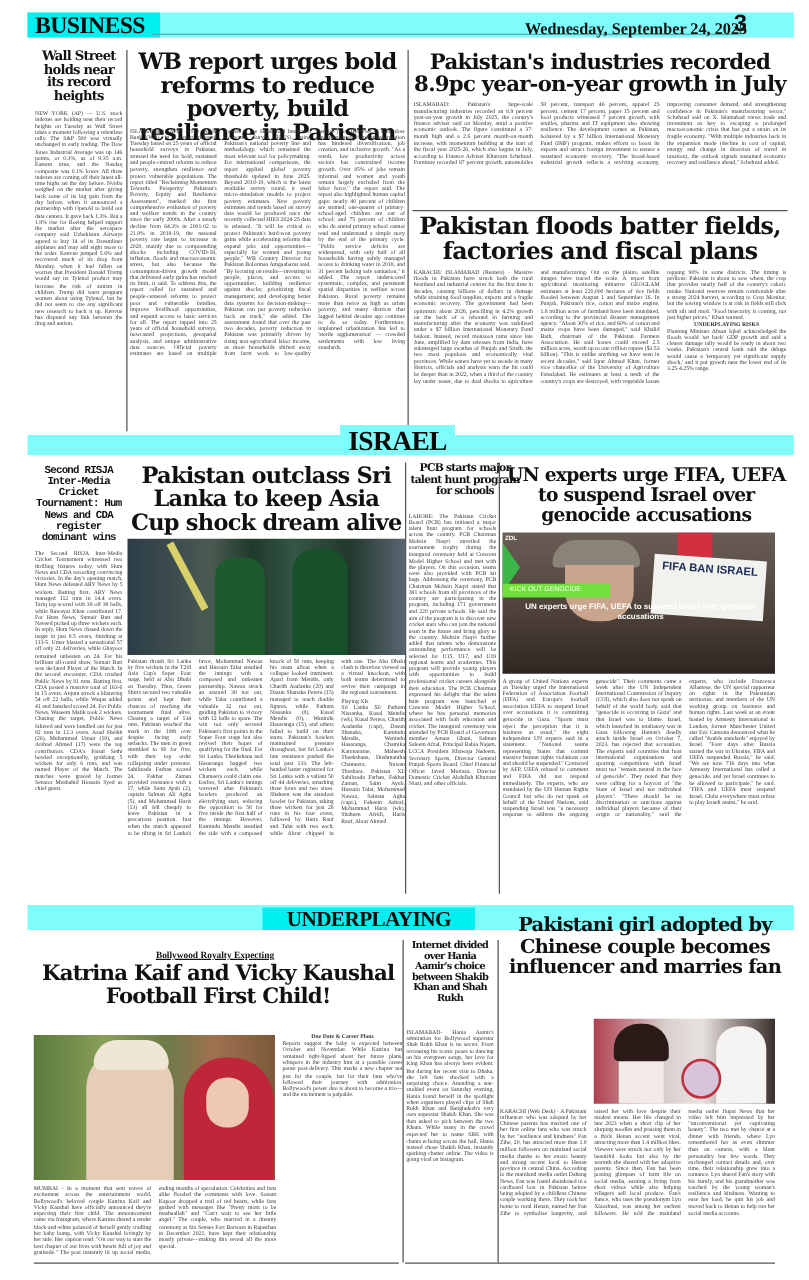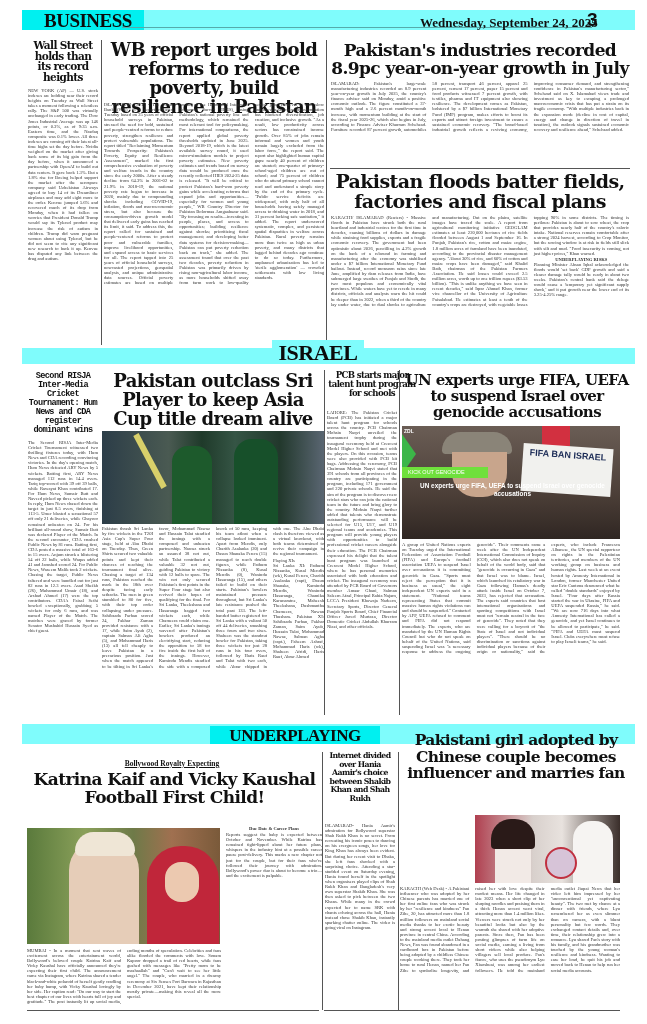--- a/index.html
+++ b/index.html
@@ -13,26 +13,26 @@
   .cols2{column-count:2;column-gap:6px;}
   .cols4{column-count:4;column-gap:6px;}
   .rule-v{position:absolute;width:1px;background:#555;}
   .rule-h{position:absolute;height:1px;background:#555;}
   .photo{position:absolute;overflow:hidden;}
 </style>
 </head>
 <body>
 
 <div class="band" style="top:10px;height:20px;"></div>
-<div class="band-title" style="left:22px;top:10px;height:20px;width:100px;font-size:19px;line-height:21px;padding-left:22px;">BUSINESS</div>
+<div class="band-title" style="left:22px;top:10px;height:20px;width:100px;font-size:19px;line-height:21px;padding-left:6px;">BUSINESS</div>
 <div class="abs" style="left:122px;top:27px;width:470px;height:1px;background:#5aa;"></div>
 <div class="abs" style="left:420px;top:15px;font-size:13px;font-weight:bold;font-family:'Liberation Serif',serif;">Wednesday, September 24, 2025</div>
 <div class="abs" style="left:587px;top:9px;font-size:19px;font-weight:bold;font-family:'Liberation Sans',sans-serif;">3</div>
 
-<div class="abs hl" style="left:28px;top:40px;width:70px;font-size:10.5px;">Wall Street holds than its record heights</div>
+<div class="abs hl" style="left:28px;top:40px;width:70px;font-size:10.5px;">Wall Street holds near its record heights</div>
 <div class="abs body" style="left:28px;top:88px;width:70px;height:258px;">NEW YORK (AP) — U.S. stock indexes are holding near their record heights on Tuesday as Wall Street takes a moment following a relentless rally. The S&amp;P 500 was virtually unchanged in early trading. The Dow Jones Industrial Average was up 146 points, or 0.3%, as of 9:35 a.m. Eastern time, and the Nasdaq composite was 0.1% lower. All three indexes are coming off their latest all-time highs set the day before. Nvidia weighed on the market after giving back some of its big gain from the day before, when it announced a partnership with OpenAI to build out data centers. It gave back 1.3%. But a 1.8% rise for Boeing helped support the market after the aerospace company said Uzbekistan Airways agreed to buy 14 of its Dreamliner airplanes and may add eight more to the order. Kenvue jumped 5.6% and recovered much of its drop from Monday, when it had fallen on worries that President Donald Trump would say its Tylenol product may increase the risk of autism in children. Trump did warn pregnant women about using Tylenol, but he did not seem to cite any significant new research to back it up. Kenvue has disputed any link between the drug and autism.</div>
 <div class="rule-v" style="left:101px;top:40px;height:305px;"></div>
 
 <div class="abs hl" style="left:103px;top:40px;width:222px;font-size:18px;line-height:19px;">WB report urges bold reforms to reduce poverty, build resilience in Pakistan</div>
 <div class="abs body cols3" style="left:104px;top:102px;width:220px;height:243px;">ISLAMABAD (APP) - The World Bank (WB), in a report released Tuesday based on 25 years of official household surveys in Pakistan, stressed the need for bold, sustained and people-centred reforms to reduce poverty, strengthen resilience and protect vulnerable populations. The report titled "Reclaiming Momentum Towards Prosperity: Pakistan's Poverty, Equity and Resilience Assessment", marked the first comprehensive evaluation of poverty and welfare trends in the country since the early 2000s. After a steady decline from 64.3% in 2001-02 to 21.9% in 2018-19, the national poverty rate began to increase in 2020, mainly due to compounding shocks including COVID-19, inflation, floods and macroeconomic stress, but also because the consumption-driven growth model that delivered early gains has reached its limit, it said. To address this, the report called for sustained and people-centered reforms to protect poor and vulnerable families, improve livelihood opportunities, and expand access to basic services for all. The report tapped into 25 years of official household surveys, nowcasted projections, geospatial analysis, and unique administrative data sources. Official poverty estimates are based on multiple rounds of the Household Integrated Economic Survey (HIES), using Pakistan's national poverty line and methodology, which remained the most relevant tool for policymaking. For international comparisons, the report applied global poverty thresholds updated in June 2025. Beyond 2018-19, which is the latest available survey round, it used micro-simulation models to project poverty estimates. New poverty estimates and trends based on survey data would be produced once the recently collected HIES 2024-25 data is released. "It will be critical to protect Pakistan's hard-won poverty gains while accelerating reforms that expand jobs and opportunities—especially for women and young people," WB Country Director for Pakistan Bolormaa Amgaabazar said. "By focusing on results—investing in people, places, and access to opportunities; building resilience against shocks; prioritizing fiscal management; and developing better data systems for decision-making—Pakistan can put poverty reduction back on track," she added. The assessment found that over the past two decades, poverty reduction in Pakistan was primarily driven by rising non-agricultural labor income, as more households shifted away from farm work to low-quality service jobs. However, it said, slow and uneven structural transformation has hindered diversification, job creation, and inclusive growth. "As a result, low productivity across sectors has constrained income growth. Over 85% of jobs remain informal and women and youth remain largely excluded from the labor force," the report said. The report also highlighted human capital gaps: nearly 40 percent of children are stunted; one-quarter of primary-school-aged children are out of school; and 75 percent of children who do attend primary school cannot read and understand a simple story by the end of the primary cycle. "Public service deficits are widespread, with only half of all households having safely managed access to drinking water in 2018, and 31 percent lacking safe sanitation," it added. The report underscored systematic, complex, and persistent spatial disparities in welfare across Pakistan. Rural poverty remains more than twice as high as urban poverty, and many districts that lagged behind decades ago continue to do so today. Furthermore, unplanned urbanization has led to 'sterile agglomeration' — crowded settlements with low living standards.</div>
 <div class="rule-v" style="left:326px;top:40px;height:305px;"></div>
 
 <div class="abs hl" style="left:330px;top:41px;width:300px;font-size:17px;line-height:18px;">Pakistan's industries recorded 8.9pc year-on-year growth in July</div>
 <div class="abs body cols3" style="left:331px;top:81px;width:298px;height:86px;">ISLAMABAD: Pakistan's large-scale manufacturing industries recorded an 8.9 percent year-on-year growth in July 2025, the country's finance adviser said on Monday, amid a positive economic outlook. The figure constituted a 37-month high and a 2.6 percent month-on-month increase, with momentum building at the start of the fiscal year 2025-26, which also begins in July, according to Finance Adviser Khurram Schehzad. Furniture recorded 87 percent growth, automobiles 58 percent, transport 46 percent, apparel 25 percent, cement 17 percent, paper 15 percent and food products witnessed 7 percent growth, with textiles, pharma and IT equipment also showing resilience. The development comes as Pakistan, bolstered by a $7 billion International Monetary Fund (IMF) program, makes efforts to boost its exports and attract foreign investment to ensure a sustained economic recovery. "The broad-based industrial growth reflects a reviving economy, improving consumer demand, and strengthening confidence in Pakistan's manufacturing sector," Schehzad said on X. Islamabad views trade and investment as key to escaping a prolonged macroeconomic crisis that has put a strain on its fragile economy. "With multiple industries back in the expansion mode (decline in cost of capital, energy and change in direction of travel in taxation), the outlook signals sustained economic recovery and resilience ahead," Schehzad added.</div>
 <div class="rule-h" style="left:330px;top:168px;width:300px;"></div>
@@ -43,21 +43,21 @@
   <div style="font-weight:bold;text-align:center;margin-top:1px;">UNDERPLAYING RISKS</div>
   <span>Planning Minister Ahsan Iqbal acknowledged the floods would 'set back' GDP growth and said a clearer damage tally would be ready in about two weeks. Pakistan's central bank said the deluge would cause a 'temporary yet significant supply shock,' and it put growth near the lower end of its 3.25-4.25% range.</span>
 </div>
 
 <div class="band" style="top:348px;height:16px;"></div>
 <div class="band-title" style="left:272px;top:340px;height:24px;width:92px;font-size:22px;line-height:26px;text-align:center;background:#7ffcfc;">ISRAEL</div>
 
 <div class="abs hl" style="left:28px;top:372px;width:70px;font-size:8.6px;line-height:9px;font-family:Liberation Mono, monospace;">Second RISJA Inter-Media Cricket Tournament: Hum News and CDA register dominant wins</div>
 <div class="abs body" style="left:28px;top:440px;width:70px;height:272px;">The Second RISJA Inter-Media Cricket Tournament witnessed two thrilling fixtures today, with Hum News and CDA recording convincing victories. In the day's opening match, Hum News defeated ARY News by 5 wickets. Batting first, ARY News managed 112 runs in 14.4 overs. Tariq top-scored with 39 off 39 balls, while Rawayat Khan contributed 17. For Hum News, Sumair Butt and Naveed picked up three wickets each. In reply, Hum News chased down the target in just 8.5 overs, finishing at 113-5. Umer blasted a sensational 57 off only 21 deliveries, while Ghayoor remained unbeaten on 24. For his brilliant all-round show, Sumair Butt was declared Player of the Match. In the second encounter, CDA crushed Public News by 81 runs. Batting first, CDA posted a massive total of 163-6 in 15 overs. Anjum struck a blistering 54 off 22 balls, while Waqas added 41 and Jamshed scored 24. For Public News, Waseem Malik took 2 wickets. Chasing the target, Public News faltered and were bundled out for just 82 runs in 12.3 overs. Asad Sheikh (26), Muhammad Umair (18), and Arshad Ahmed (17) were the top contributors. CDA's Faisal Sethi bowled exceptionally, grabbing 5 wickets for only 6 runs, and was named Player of the Match. The matches were graced by former Senator Mushahid Hussain Syed as chief guest.</div>
 
-<div class="abs hl" style="left:102px;top:371px;width:222px;font-size:18px;line-height:19px;">Pakistan outclass Sri Player to keep Asia Cup title dream alive</div>
+<div class="abs hl" style="left:102px;top:371px;width:222px;font-size:18px;line-height:19px;">Pakistan outclass Sri Lanka to keep Asia Cup shock dream alive</div>
 <div class="photo" style="left:102px;top:431px;width:222px;height:93px;background:linear-gradient(90deg,#2c3d48 0%,#4a5a52 30%,#1f3a2a 45%,#355545 60%,#22382c 80%,#5a6672 100%);">
   <div class="abs" style="left:70px;top:15px;width:40px;height:78px;background:#1d5a2c;border-radius:16px 16px 0 0;"></div>
   <div class="abs" style="left:132px;top:8px;width:44px;height:85px;background:#17502a;border-radius:18px 18px 0 0;"></div>
   <div class="abs" style="left:45px;top:0px;width:6px;height:60px;background:#d8d06a;transform:rotate(-28deg);"></div>
 </div>
 <div class="abs body cols4" style="left:102px;top:526px;width:222px;height:186px;">
   <span>Pakistan thrash Sri Lanka by five wickets in the T20I Asia Cup's Super Four stage, held at Abu Dhabi on Tuesday. Thus, Green Shirts secured two valuable points and kept their chances of reaching the tournament final alive. Chasing a target of 134 runs, Pakistan reached the mark in the 18th over despite facing early setbacks. The men in green stumbled to 80 for five, with their top order collapsing under pressure. Sahibzada Farhan scored 24, Fakhar Zaman provided resistance with a 17, while Saim Ayub (2), captain Salman Ali Agha (5), and Mohammad Haris (13) all fell cheaply to leave Pakistan in a precarious position. Just when the match appeared to be tilting in Sri Lanka's favor, Mohammad Nawaz and Hussain Talat steadied the innings with a composed and unbeaten partnership. Nawaz struck an assured 38 not out, while Talat contributed a valuable 32 not out, guiding Pakistan to victory with 12 balls to spare. The win not only secured Pakistan's first points in the Super Four stage but also revived their hopes of qualifying for the final. For Sri Lanka, Theekshana and Hasaranga bagged two wickets each, while Chameera could claim one. Earlier, Sri Lanka's innings wavered after Pakistan's bowlers produced an electrifying start, reducing the opposition to 58 for five inside the first half of the innings. However, Kamindu Mendis steadied the side with a composed knock of 50 runs, keeping his team afloat when a collapse looked imminent. Apart from Mendis, only Charith Asalanka (20) and Dasun Shanaka Perera (15) managed to reach double figures, while Pathum Nissanka (8), Kusal Mendis (0), Wanindu Hasaranga (15), and others failed to build on their starts. Pakistan's bowlers maintained pressure throughout, but Sri Lanka's late resistance pushed the total past 133. The left-handed batter registered for Sri Lanka with a valiant 50 off 44 deliveries, smashing three fours and two sixes. Shaheen was the standout bowler for Pakistan, taking three wickets for just 28 runs in his four overs, followed by Haris Rauf and Talat with two each, while Abrar chipped in with one. The Abu Dhabi clash is therefore viewed as a virtual knockout, with both teams determined to revive their campaign in the regional tournament.</span>
   <div style="margin-top:1px;">Playing XIs</div>
   <span>Sri Lanka XI: Pathum Nissanka, Kusal Mendis (wk), Kusal Perera, Charith Asalanka (capt), Dasun Shanaka, Kamindu Mendis, Wanindu Hasaranga, Chamika Karunaratne, Maheesh Theekshana, Dushmantha Chameera, Nuwan Thushara. Pakistan XI: Sahibzada Farhan, Fakhar Zaman, Saim Ayub, Hussain Talat, Mohammad Nawaz, Salman Agha (capt.), Faheem Ashraf, Mohammad Haris (wk), Shaheen Afridi, Haris Rauf, Abrar Ahmed</span>
 </div>

